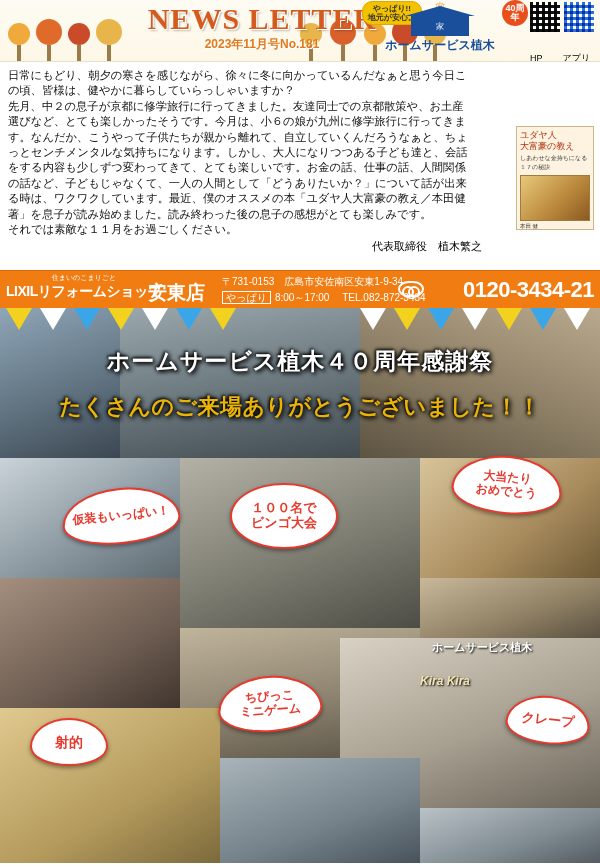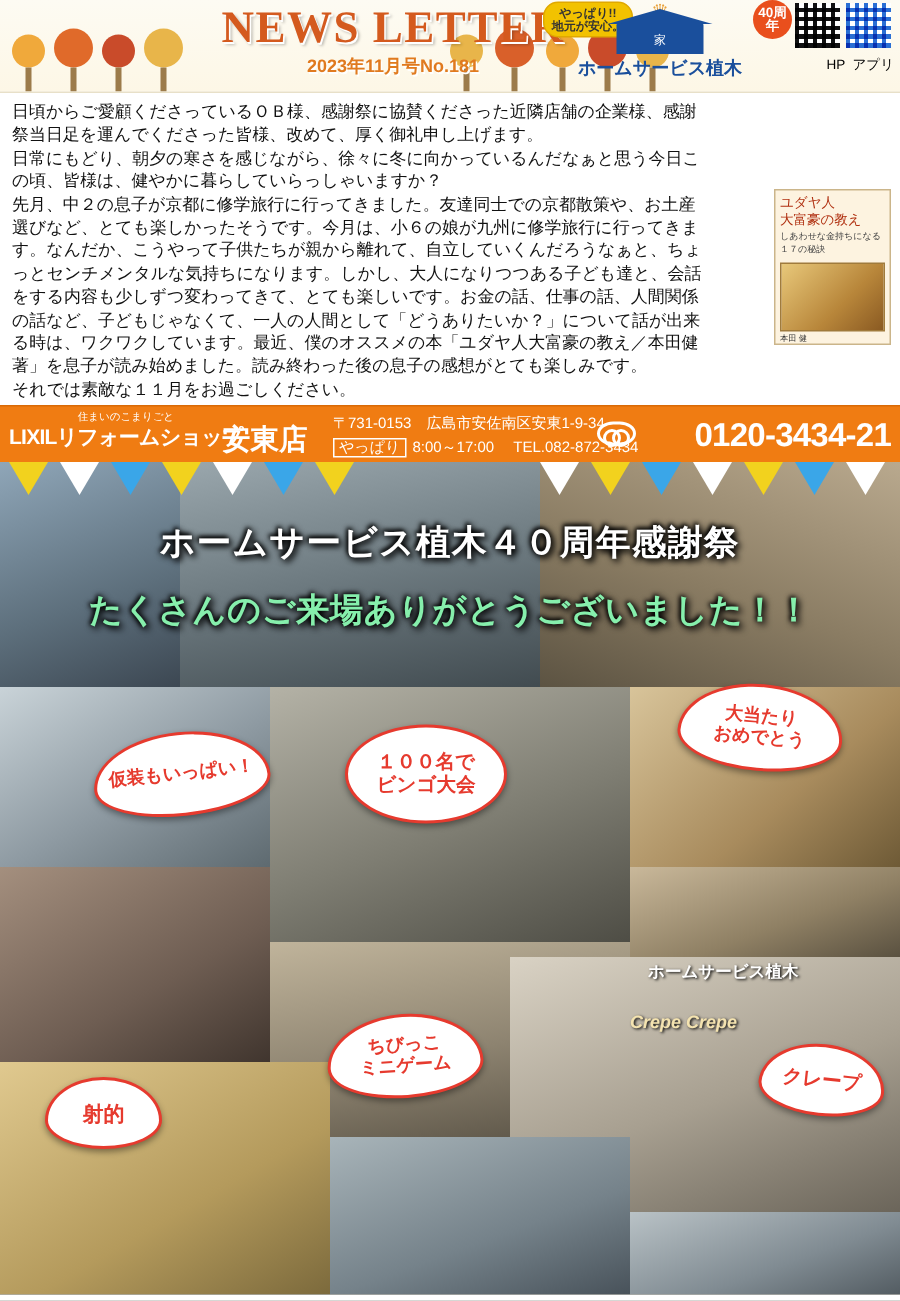--- a/index.html
+++ b/index.html
@@ -67,21 +67,21 @@
   }
   .qr-area { position:absolute; right:4px; top:2px; width:66px; }
   .qr { width:30px; height:30px; background:
       repeating-linear-gradient(0deg,#111 0 3px,#fff 3px 6px),
       repeating-linear-gradient(90deg,#111 0 3px,transparent 3px 6px);
       background-blend-mode:multiply; display:inline-block; }
   .qr2 { background:
       repeating-linear-gradient(0deg,#2a6fd4 0 3px,#fff 3px 6px),
       repeating-linear-gradient(90deg,#2a6fd4 0 3px,transparent 3px 6px);
       background-blend-mode:multiply; }
-  .qr-labels { font-size:9px; text-align:right; margin-top:0px; }
+  .qr-labels { font-size:9px; text-align:left; margin-top:16px; }
   .qr-labels span { display:inline-block; width:30px; }
 
   
   .bodywrap { position:relative; padding:6px 8px 0 8px; height:208px; }
   .letter { font-size:11.3px; line-height:15.4px; color:#111; width:460px; }
   .letter p { margin:0; }
   .book {
     position:absolute; right:6px; top:64px; width:78px; height:104px;
     background:#fdf3e0; border:1px solid #cbb58a;
     font-size:7px; color:#7a2b12; padding:3px; line-height:9px; overflow:hidden;
@@ -138,21 +138,21 @@
           border-top:22px solid #fff; }
 
   .title-band {
     position:absolute; left:70px; top:38px; width:460px;
     text-align:center; font-size:23px; font-weight:bold; color:#fff;
     text-shadow:0 0 5px #000, 2px 2px 4px #000, -1px -1px 3px #000;
     letter-spacing:1px;
   }
   .title-band2 {
     position:absolute; left:40px; top:84px; width:520px;
-    text-align:center; font-size:22px; font-weight:bold; color:#86efac;
+    text-align:center; font-size:22px; font-weight:bold; color:#eab308;
     text-shadow:0 0 5px #000, 2px 2px 5px #000, -1px -1px 3px #000;
     letter-spacing:0.5px;
   }
 
   .bubble {
     position:absolute; background:#fff; border:2px solid #e63a2e;
     color:#e63a2e; font-weight:bold; text-align:center;
     border-radius:50%; display:flex; align-items:center; justify-content:center;
     line-height:1.15; box-shadow:0 2px 4px rgba(0,0,0,.4);
   }
@@ -231,21 +231,20 @@
       <span class="qr qr2"></span>
       <div class="qr-labels">
         <span>HP</span>
         <span>アプリ</span>
       </div>
     </div>
   </div>
 
   <div class="bodywrap">
     <div class="letter">
-      <p>日頃からご愛顧くださっているＯＢ様、感謝祭に協賛くださった近隣店舗の企業様、感謝祭当日足を運んでくださった皆様、改めて、厚く御礼申し上げます。</p>
       <p>日常にもどり、朝夕の寒さを感じながら、徐々に冬に向かっているんだなぁと思う今日この頃、皆様は、健やかに暮らしていらっしゃいますか？</p>
       <p>先月、中２の息子が京都に修学旅行に行ってきました。友達同士での京都散策や、お土産選びなど、とても楽しかったそうです。今月は、小６の娘が九州に修学旅行に行ってきます。なんだか、こうやって子供たちが親から離れて、自立していくんだろうなぁと、ちょっとセンチメンタルな気持ちになります。しかし、大人になりつつある子ども達と、会話をする内容も少しずつ変わってきて、とても楽しいです。お金の話、仕事の話、人間関係の話など、子どもじゃなくて、一人の人間として「どうありたいか？」について話が出来る時は、ワクワクしています。最近、僕のオススメの本「ユダヤ人大富豪の教え／本田健　著」を息子が読み始めました。読み終わった後の息子の感想がとても楽しみです。</p>
       <p>それでは素敵な１１月をお過ごしください。</p>
     </div>
     <div class="signature">代表取締役　植木繁之</div>
 
     <div class="book">
       <div class="bt" style="white-space:pre-line">ユダヤ人
 大富豪の教え</div>
       <div class="auth">しあわせな金持ちになる１７の秘訣</div>
@@ -327,16 +326,16 @@
 
     <div class="bubble heart" style="left:30px;top:410px;width:78px;height:48px;font-size:14px">
       <span>射的</span>
     </div>
 
     <div class="bubble heart" style="left:506px;top:388px;width:84px;height:48px;font-size:13px;transform:rotate(6deg)">
       <span>クレープ</span>
     </div>
 
     <div class="cap-white" style="left:432px;top:332px;font-size:11px">ホームサービス植木</div>
-    <div class="cap-white" style="left:420px;top:366px;font-size:12px;font-style:italic;color:#f4e3b0">Crepe Crepe</div>
+    <div class="cap-white" style="left:420px;top:366px;font-size:12px;font-style:italic;color:#f4e3b0">Kira Kira</div>
   </div>
 
 </div>
 
 </body></html>

